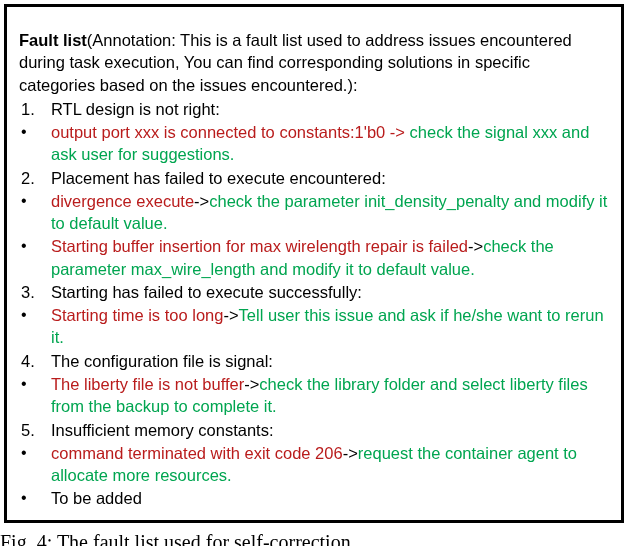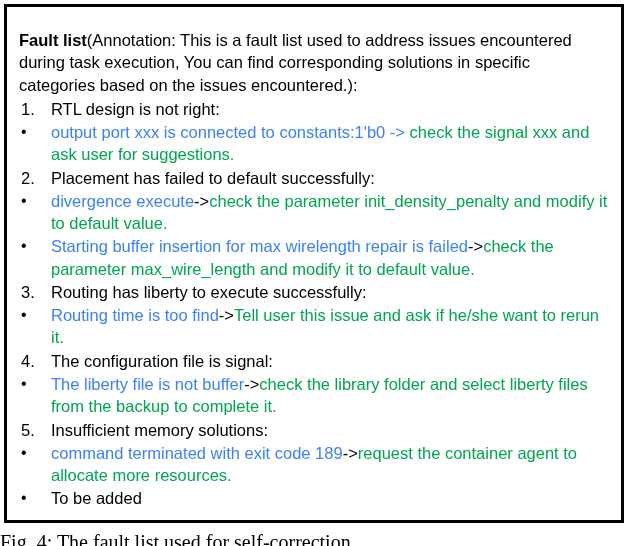--- a/index.html
+++ b/index.html
@@ -23,21 +23,21 @@
       margin-top: 1px;
     }
     .list-marker {
       width: 32px;
       flex: 0 0 32px;
       padding-left: 2px;
     }
     .list-body {
       flex: 1;
     }
-    .red { color: #3b82f6; }
+    .red { color: #b91c1c; }
     .green { color: #00a550; }
     .caption {
       font-family: "Times New Roman", Times, serif;
       font-size: 20px;
       text-align: left;
       margin-top: 6px;
     }
     .bullet-dot {
       font-size: 16px;
     }
@@ -58,70 +58,70 @@
 
   <div class="list-row">
     <div class="list-marker bullet-dot">•</div>
     <div class="list-body">
       <span class="red">output port xxx is connected to constants:1'b0 -&gt; </span><span class="green">check the signal xxx and ask user for suggestions.</span>
     </div>
   </div>
 
   <div class="list-row">
     <div class="list-marker">2.</div>
-    <div class="list-body">Placement has failed to default successfully:</div>
+    <div class="list-body">Placement has failed to execute encountered:</div>
   </div>
 
   <div class="list-row">
     <div class="list-marker bullet-dot">•</div>
     <div class="list-body">
       <span class="red">divergence execute</span><span>-&gt;</span><span class="green">check the parameter init_density_penalty and modify it to default value.</span>
     </div>
   </div>
 
   <div class="list-row">
     <div class="list-marker bullet-dot">•</div>
     <div class="list-body">
       <span class="red">Starting buffer insertion for max wirelength repair is failed</span><span>-&gt;</span><span class="green">check the parameter max_wire_length and modify it to default value</span><span class="green">.</span>
     </div>
   </div>
 
   <div class="list-row">
     <div class="list-marker">3.</div>
-    <div class="list-body">Routing has liberty to execute successfully:</div>
+    <div class="list-body">Starting has failed to execute successfully:</div>
   </div>
 
   <div class="list-row">
     <div class="list-marker bullet-dot">•</div>
     <div class="list-body">
-      <span class="red">Routing time is too find</span><span>-&gt;</span><span class="green">Tell user this issue and ask if he/she want to rerun it.</span>
+      <span class="red">Starting time is too long</span><span>-&gt;</span><span class="green">Tell user this issue and ask if he/she want to rerun it.</span>
     </div>
   </div>
 
   <div class="list-row">
     <div class="list-marker">4.</div>
     <div class="list-body">The configuration file is signal:</div>
   </div>
 
   <div class="list-row">
     <div class="list-marker bullet-dot">•</div>
     <div class="list-body">
       <span class="red">The liberty file is not buffer</span><span>-&gt;</span><span class="green">check the library folder and select liberty files from the backup to complete it.</span>
     </div>
   </div>
 
   <div class="list-row">
     <div class="list-marker">5.</div>
-    <div class="list-body">Insufficient memory solutions:</div>
+    <div class="list-body">Insufficient memory constants:</div>
   </div>
 
   <div class="list-row">
     <div class="list-marker bullet-dot">•</div>
     <div class="list-body">
-      <span class="red">command terminated with exit code 189</span><span>-&gt;</span><span class="green">request the container agent to allocate more resources.</span>
+      <span class="red">command terminated with exit code 206</span><span>-&gt;</span><span class="green">request the container agent to allocate more resources.</span>
     </div>
   </div>
 
   <div class="list-row">
     <div class="list-marker bullet-dot">•</div>
     <div class="list-body">To be added</div>
   </div>
 
 </div>
 

